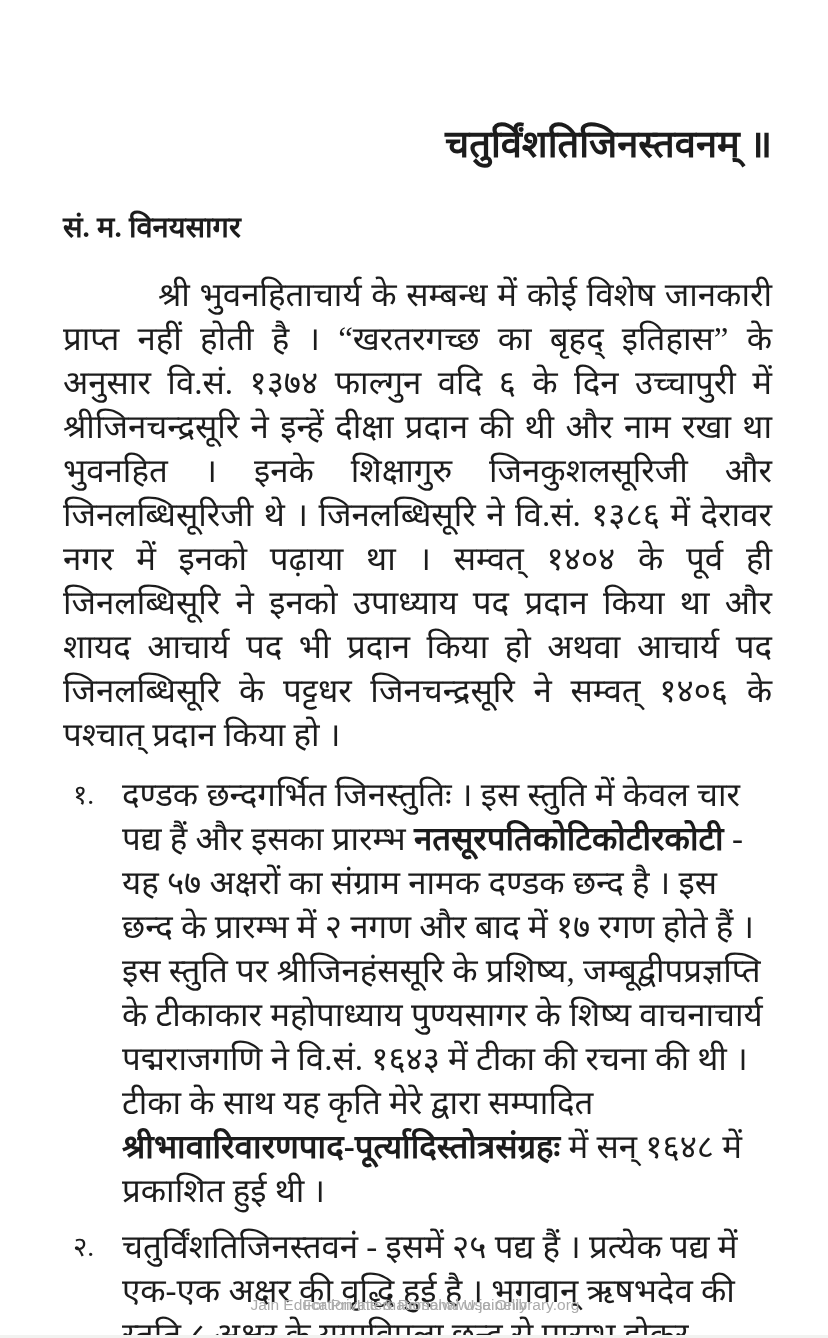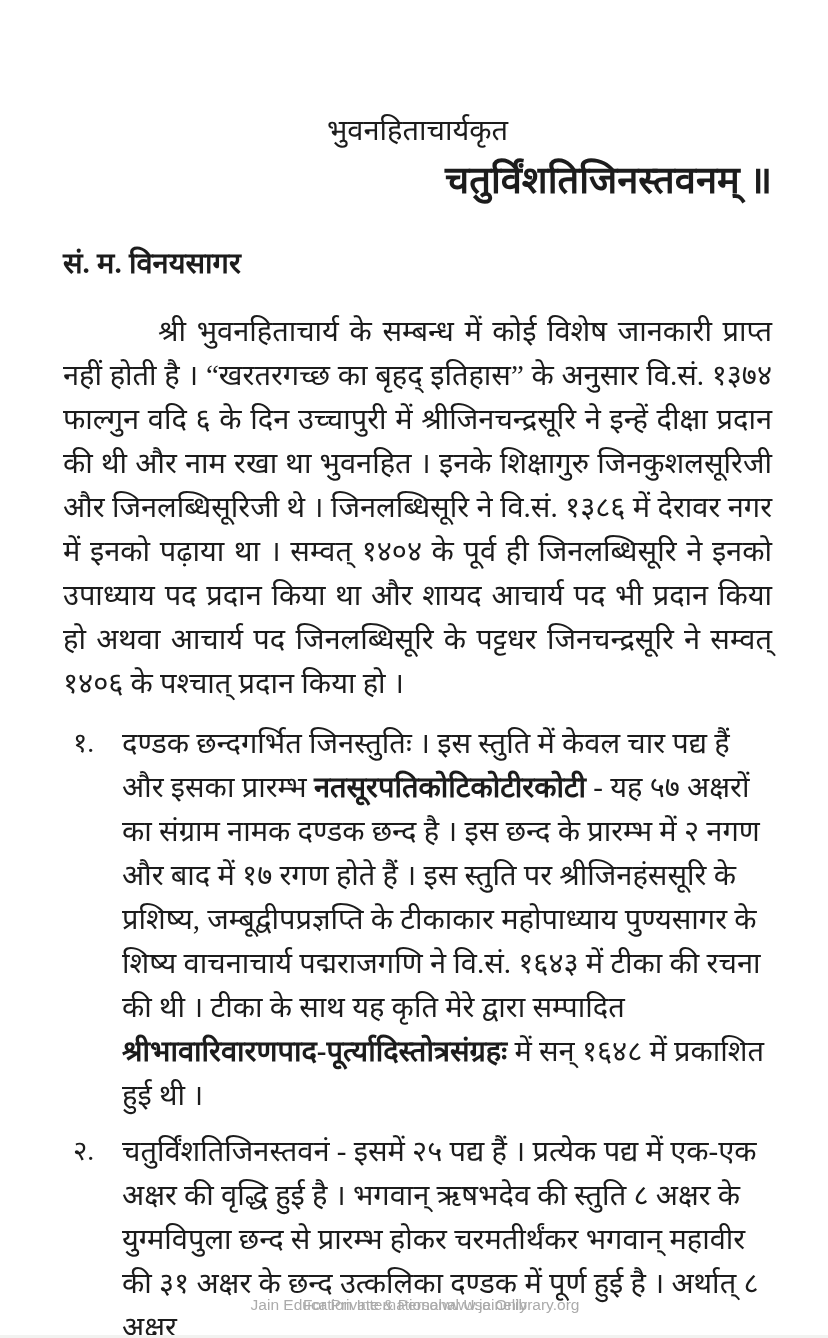--- a/index.html
+++ b/index.html
@@ -33,21 +33,21 @@
     margin-top: 8px;
   }
   .editor-line {
     text-align: left;
     font-size: 29px;
     font-weight: bold;
     margin-top: 38px;
     padding-right: 2px;
   }
   .body-text {
-    font-size: 29px;
+    font-size: 33px;
     line-height: 44px;
     text-align: justify;
   }
   .para-1 { margin-top: 28px; text-indent: 95px; }
   .para-2 { margin-top: 20px; text-indent: 95px; }
   .stanza-list { margin-top: 16px; }
   .list-item {
     position: relative;
     padding-left: 59px;
     margin-top: 12px;
@@ -83,21 +83,20 @@
     height: 3px;
     background: #f2f2f0;
   }
 </style>
 </head>
 <body>
 
 <div class="page">
   <div class="content">
 
-    <div class="title-small">भुवनहिताचार्यकृत</div>
 
     <div class="title-main">चतुर्विंशतिजिनस्तवनम् ॥</div>
 
     <div class="editor-line">सं. म. विनयसागर</div>
 
     <div class="body-text para-1">श्री भुवनहिताचार्य के सम्बन्ध में कोई विशेष जानकारी प्राप्त नहीं होती है । “खरतरगच्छ का बृहद् इतिहास” के अनुसार वि.सं. १३७४ फाल्गुन वदि ६ के दिन उच्चापुरी में श्रीजिनचन्द्रसूरि ने इन्हें दीक्षा प्रदान की थी और नाम रखा था भुवनहित । इनके शिक्षागुरु जिनकुशलसूरिजी और जिनलब्धिसूरिजी थे । जिनलब्धिसूरि ने वि.सं. १३८६ में देरावर नगर में इनको पढ़ाया था । सम्वत् १४०४ के पूर्व ही जिनलब्धिसूरि ने इनको उपाध्याय पद प्रदान किया था और शायद आचार्य पद भी प्रदान किया हो अथवा आचार्य पद जिनलब्धिसूरि के पट्टधर जिनचन्द्रसूरि ने सम्वत् १४०६ के पश्चात् प्रदान किया हो ।</div>
 
 
     <div class="stanza-list">
 

